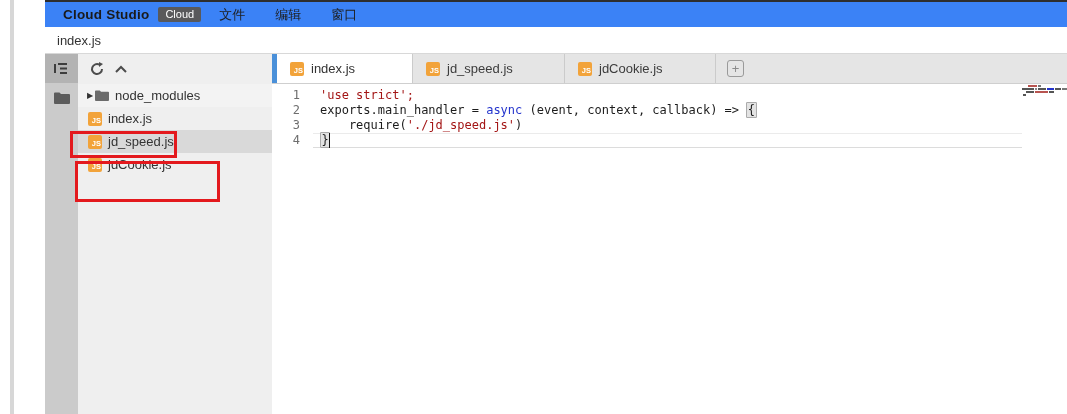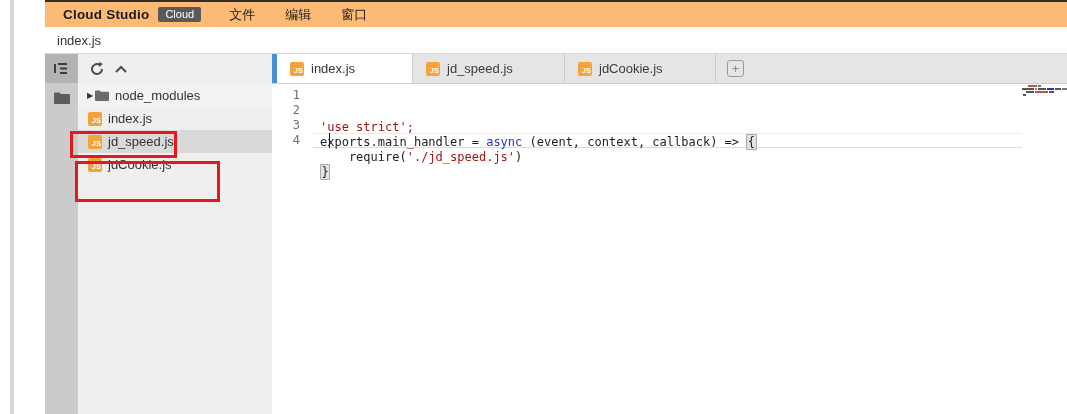--- a/index.html
+++ b/index.html
@@ -6,24 +6,24 @@
   html,body { width:1067px; height:414px; background:#ffffff; font-family:"Liberation Sans", sans-serif; }
   .page { position:relative; width:1067px; height:414px; background:#ffffff; overflow:hidden; }
 
   
   .left-strip { position:absolute; left:10px; top:0; width:4px; height:414px; background:#d7d7d7; }
 
   
   .app { position:absolute; left:45px; top:0; width:1022px; height:414px; display:flex; flex-direction:column; border-top:2px solid #2e2e2e; background:#fff; }
 
   
-  .menubar { height:25px; flex:0 0 25px; background:#fdba74; display:flex; align-items:center; padding-left:18px; }
+  .menubar { height:25px; flex:0 0 25px; background:#3b82f6; display:flex; align-items:center; padding-left:18px; }
   .brand { font-weight:bold; font-size:13.5px; color:#1a1a1a; letter-spacing:.2px; }
   .lite-badge { margin-left:9px; background:#59595b; color:#fff; font-size:11px; padding:1px 7px 2px; border-radius:2px; }
-  .menus { display:flex; margin-left:28px; }
+  .menus { display:flex; margin-left:18px; }
   .menu-item { font-size:13px; color:#1e1e1e; margin-right:30px; cursor:default; }
 
   
   .crumbbar { height:27px; flex:0 0 27px; background:#ffffff; border-bottom:1px solid #d8d8d8; display:flex; align-items:center; padding-left:12px; font-size:13px; color:#333; }
 
   
   .main { flex:1; display:flex; min-height:0; }
 
   
   .activitybar { width:33px; flex:0 0 33px; background:#cbcbcb; display:flex; flex-direction:column; align-items:stretch; }
@@ -52,21 +52,21 @@
   .tab.active { background:#ffffff; border-left:5px solid #4a90d9; border-right:1px solid #cbcbcb; color:#333; }
   .tab.t0 { width:141px; }
   .tab.t1 { width:152px; }
   .tab.t2 { width:151px; }
   .newtab { margin-left:11px; align-self:center; width:17px; height:17px; border:1px solid #9a9a9a; border-radius:3px; display:flex; align-items:center; justify-content:center; font-size:13px; color:#8a8a8a; background:transparent; line-height:1; }
 
   
   .editor { flex:1; position:relative; background:#ffffff; font-family:"DejaVu Sans Mono", monospace; font-size:12px; line-height:15px; overflow:hidden; }
   .gutter { position:absolute; left:0; top:4px; width:41px; }
   .gutter .ln { height:15px; text-align:right; padding-right:13px; color:#6e6e6e; }
-  .code { position:absolute; left:48px; top:4px; right:46px; white-space:pre;margin-top:32px; }
+  .code { position:absolute; left:48px; top:4px; right:46px; white-space:pre; }
   .code .cl { height:15px; }
   .c-plain { color:#1c1c1c; }
   .c-string { color:#a31515; }
   .c-keyword { color:#2333cc; }
   .c-bracket { color:#1c1c1c; background:#e3e3e3; border:1px solid #ababab; border-radius:1px; padding:0 0.5px; }
   .active-line { position:absolute; left:41px; right:45px; top:49px; height:15px; border-top:1px solid #ebebeb; border-bottom:1px solid #dcdcdc; pointer-events:none; }
   .cursor { position:absolute; left:57px; top:49px; width:1px; height:15px; background:#111; }
 
   
   .minimap { position:absolute; right:0; top:0; width:45px; height:46px; }

